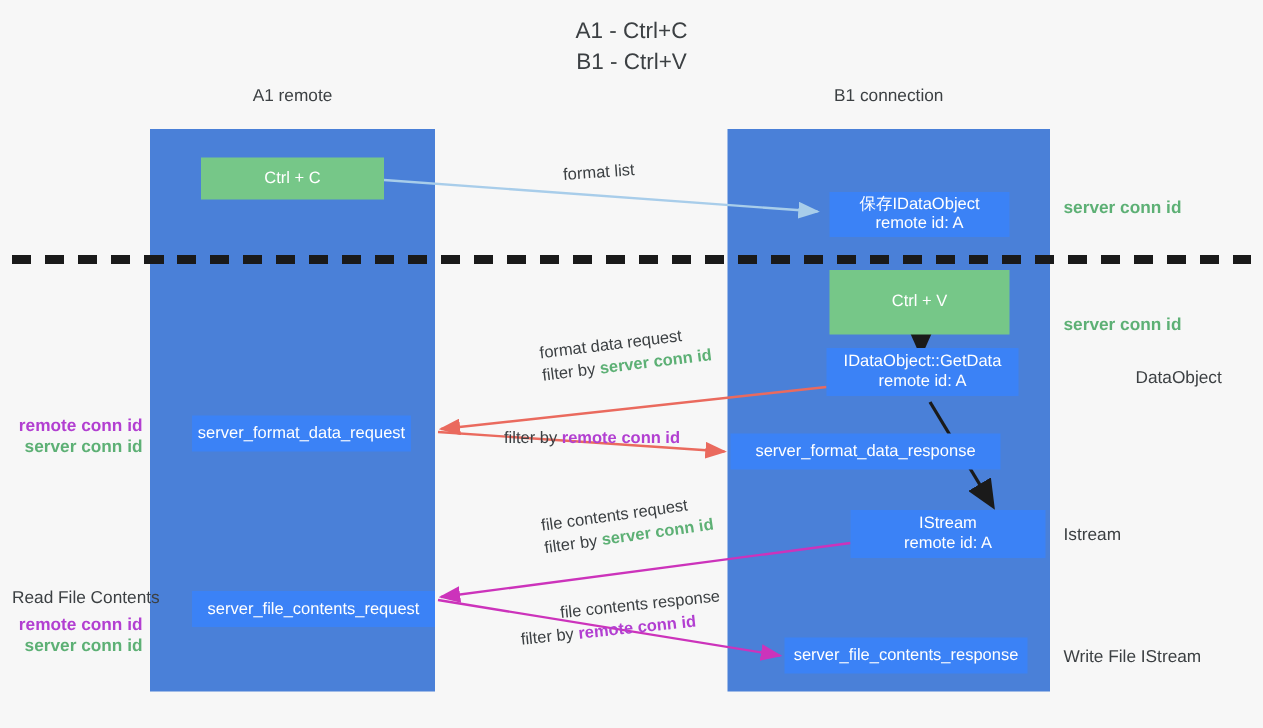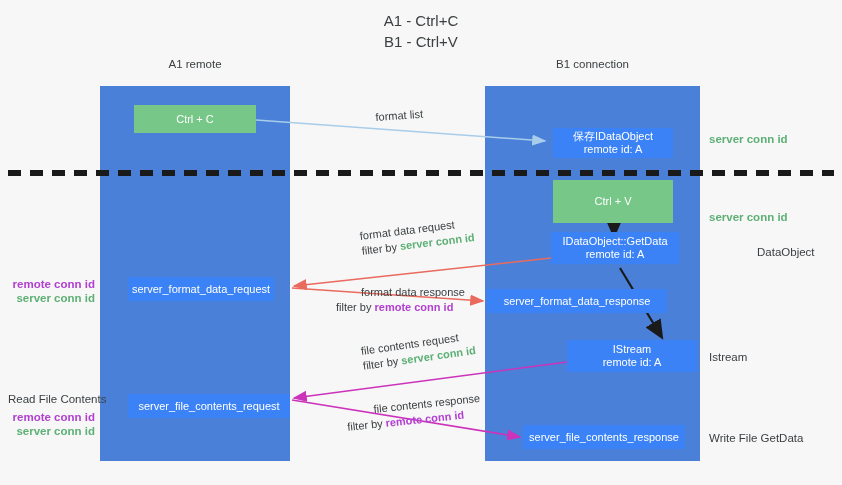--- a/index.html
+++ b/index.html
@@ -135,21 +135,21 @@
   <div class="abs" id="separator"></div>
 
   <div class="abs side-label conn-green" style="left:709px;top:132px;">server conn id</div>
 
   <div class="abs side-label conn-green" style="left:709px;top:210px;">server conn id</div>
 
   <div class="abs side-label" style="left:733px;top:245px;margin-left:24px;">DataObject</div>
 
   <div class="abs side-label" style="left:709px;top:350px;">Istream</div>
 
-  <div class="abs side-label" style="left:709px;top:431px;">Write File GetData</div>
+  <div class="abs side-label" style="left:709px;top:431px;">Write File IStream</div>
 
   <div class="abs stack" style="left:10px;top:277px;text-align:right;width:85px;">
     <div class="conn-purple">remote conn id</div>
     <div class="conn-green">server conn id</div>
   </div>
 
   <div class="abs side-label" style="left:8px;top:392px;">Read File Contents</div>
 
   <div class="abs stack" style="left:10px;top:410px;text-align:right;width:85px;">
     <div class="conn-purple">remote conn id</div>
@@ -157,21 +157,20 @@
   </div>
 
   <div class="abs edge-label" style="left:375px;top:110px;transform:rotate(-4deg);transform-origin:left top;">format list</div>
 
   <div class="abs edge-label" style="left:359px;top:229px;transform:rotate(-7deg);transform-origin:left top;">
     <div>format data request</div>
     <div><span>filter by </span><span class="b conn-green">server conn id</span></div>
   </div>
 
   <div class="abs edge-label" style="left:336px;top:285px;transform:rotate(0deg);transform-origin:left top;">
-    <div style="padding-left:25px;">format data response</div>
     <div><span>filter by </span><span class="b conn-purple">remote conn id</span></div>
   </div>
 
   <div class="abs edge-label" style="left:360px;top:344px;transform:rotate(-8deg);transform-origin:left top;">
     <div>file contents request</div>
     <div><span>filter by </span><span class="b conn-green">server conn id</span></div>
   </div>
 
   <div class="abs edge-label" style="left:345px;top:405px;transform:rotate(-6deg);transform-origin:left top;">
     <div style="padding-left:28px;">file contents response</div>

